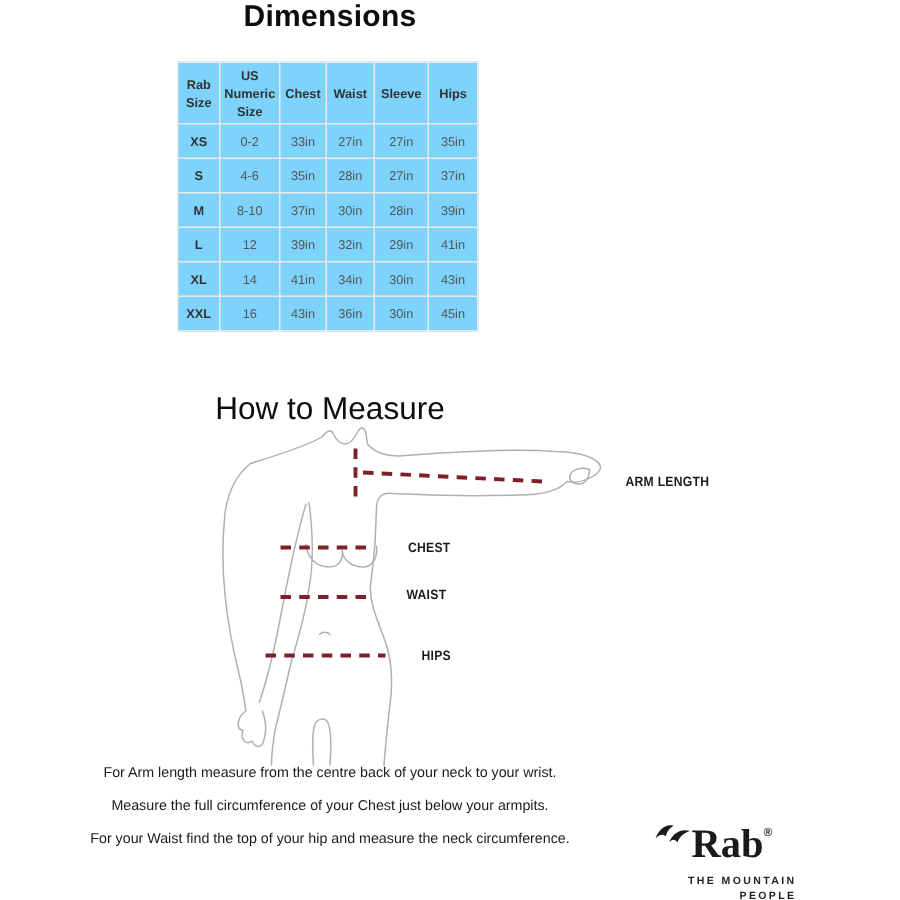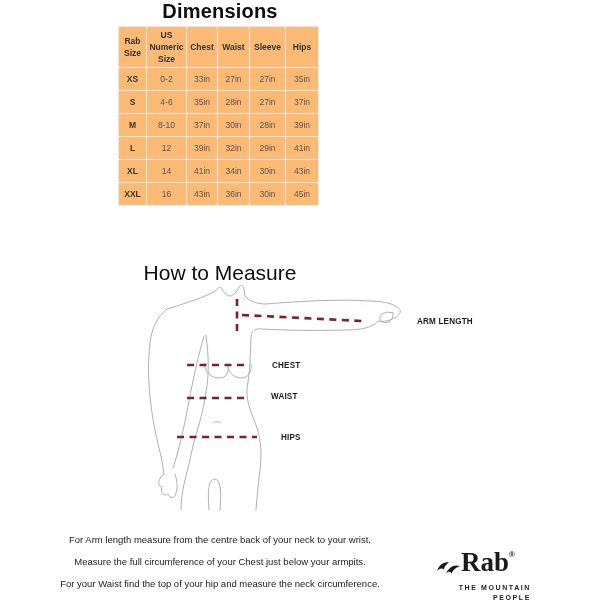--- a/index.html
+++ b/index.html
@@ -14,23 +14,23 @@
   }
 
   
   .col { position: absolute; left: 0; width: 440px; text-align: center; }
   .title { top: 0px; font-size: 20px; font-weight: bold; color: #0d0d0d; letter-spacing: .2px; }
   .subtitle { top: 261px; font-size: 21px; font-weight: normal; color: #0d0d0d; }
   .note { top: 229px; font-size: 9.5px; color: #1a1a1a; }
 
   
   table.size-table {
-    position: absolute; left: 118px; top: 26px;
+    position: absolute; left: 118px; top: 41px;
     border-collapse: collapse;
-    background: #fdba74;
+    background: #7dd3fc;
     table-layout: fixed;
   }
   .size-table th, .size-table td {
     border: 1px solid #e9e9e9;
     text-align: center; vertical-align: middle;
     font-size: 8.5px; padding: 0 1px;
   }
   .size-table th { font-weight: bold; color: #333; height: 40px; line-height: 1.45; }
   .size-table td { height: 22px; color: #555; }
   .size-table td.rowhead { font-weight: bold; color: #333; }
@@ -45,26 +45,26 @@
     position: absolute; font-size: 9px; font-weight: bold; color: #1a1a1a;
     letter-spacing: .2px; white-space: nowrap;
     transform: scaleX(.9); transform-origin: left center;
   }
   .lbl-arm   { left: 417px; top: 316px; }
   .lbl-chest { left: 272px; top: 360px; }
   .lbl-waist { left: 271px; top: 391px; }
   .lbl-hips  { left: 281px; top: 432px; }
 
   
-  .instructions { position: absolute; left: 0; top: 511px; width: 440px; text-align: center; margin-top: 24px; }
+  .instructions { position: absolute; left: 0; top: 511px; width: 440px; text-align: center; }
   .instructions p { margin: 0 0 12px 0; font-size: 9.5px; line-height: 10px; color: #1a1a1a; }
 
   
   .logo { position: absolute; left: 436px; top: 540px; width: 95px; }
-  .logo-row { display: flex; align-items: flex-end; }
+  .logo-row { display: flex; align-items: flex-start; }
   .bird { margin-top: 7px; }
   .brand { font-family: "Liberation Serif", serif; font-weight: bold; font-size: 27px; line-height: 30px; color: #1a1a1a; }
   .reg { font-size: 8px; vertical-align: 14px; font-family: "Liberation Sans", sans-serif; color:#1a1a1a; }
   .tagline { margin-top: 6px; text-align: right; font-size: 7px; font-weight: bold; letter-spacing: 1.6px; color: #222; line-height: 10px; }
 </style>
 </head>
 <body>
 
 <div class="page">
 

